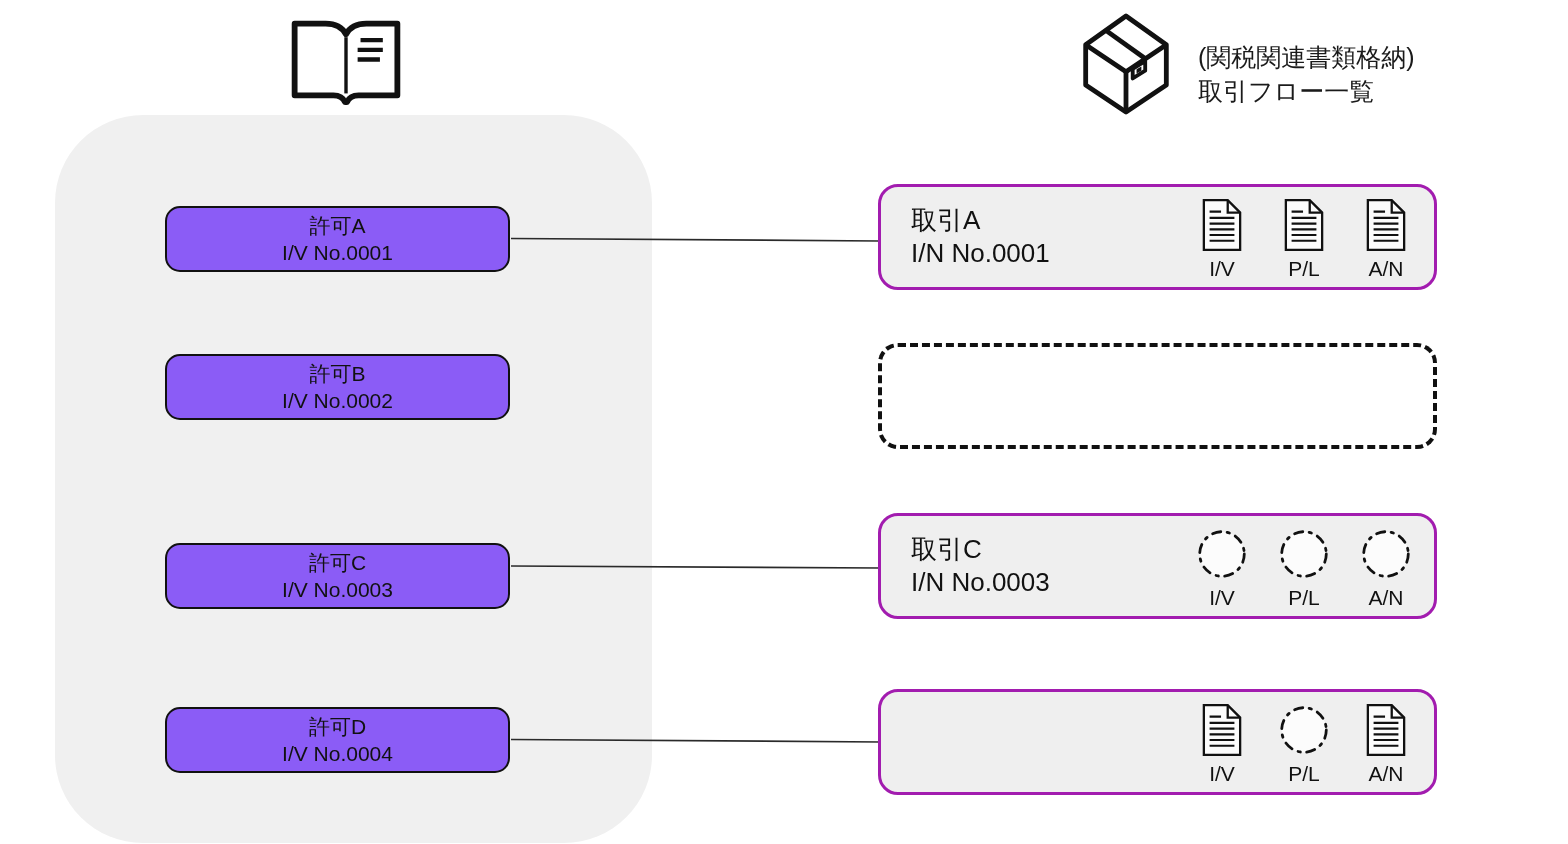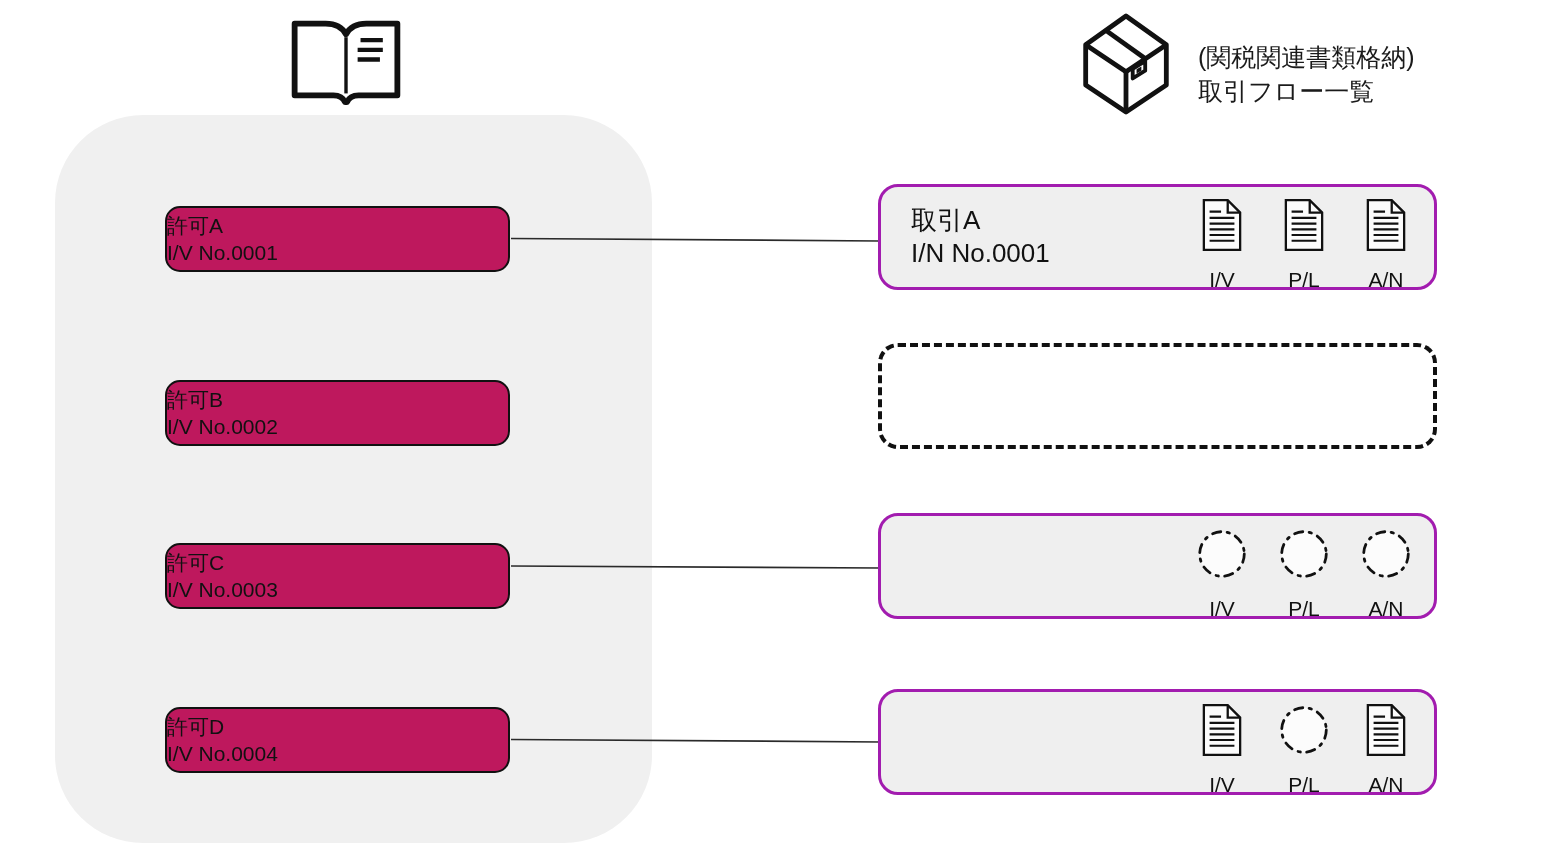--- a/index.html
+++ b/index.html
@@ -23,41 +23,41 @@
   .hdr-icon{z-index:2}
   .hdr-text{z-index:2;font-size:25px;line-height:34px;color:#1a1a1a;white-space:nowrap}
   .book-icon{left:283px;top:8px}
   .permit-hdr{left:425px;top:33px}
   .box-icon{left:1078px;top:10px}
   .txn-hdr{left:1198px;top:40px}
 
   
   .permit{
     left:165px;width:345px;height:66px;box-sizing:border-box;
-    background:#be185d;border:2.5px solid #111;border-radius:15px;
-    z-index:2;display:flex;flex-direction:column;align-items:flex-start;justify-content:center;
+    background:#8b5cf6;border:2.5px solid #111;border-radius:15px;
+    z-index:2;display:flex;flex-direction:column;align-items:center;justify-content:center;
     font-size:21px;line-height:27px;
   }
-  .permit-a{top:206px}.permit-b{top:380px}.permit-c{top:543px}.permit-d{top:707px}
+  .permit-a{top:206px}.permit-b{top:354px}.permit-c{top:543px}.permit-d{top:707px}
 
   
   .txn{
     left:878px;width:559px;height:106px;box-sizing:border-box;
     background:#efefef;border:3px solid #a21caf;border-radius:20px;z-index:2;
   }
   .txn-a{top:184px}.txn-b{top:343px}.txn-c{top:513px}.txn-d{top:689px}
   .txn-dashed{background:#ffffff;border:4px dashed #111}
   .txn-name{
     position:absolute;left:30px;top:50%;transform:translateY(-50%);
     font-size:26px;line-height:33px;white-space:nowrap;
   }
   .docs{position:absolute;right:22px;top:9px;display:flex;gap:30px}
   .doc-col{display:flex;flex-direction:column;align-items:center;width:52px}
   .doc-ic{height:58px;display:flex;align-items:center;justify-content:center}
-  .doc-label{font-size:21px;margin-top:14px;line-height:24px}
+  .doc-label{font-size:21px;margin-top:3px;line-height:24px}
 </style>
 </head>
 <body>
 
 <div class="abs pool-bg"></div>
 
 <svg class="abs connectors" width="1568" height="844" viewBox="0 0 1568 844">
   <line x1="511" y1="238.5" x2="879" y2="241" stroke="#2a2a2a" stroke-width="1.7"></line>
   <line x1="511" y1="566" x2="881" y2="568" stroke="#2a2a2a" stroke-width="1.7"></line>
   <line x1="511" y1="739.5" x2="881" y2="742" stroke="#2a2a2a" stroke-width="1.7"></line>
@@ -140,20 +140,24 @@
         </svg>
       </div>
       <div class="doc-label">A/N</div>
     </div>
   </div>
 </div>
 
 <div class="abs txn txn-b txn-dashed"></div>
 
 <div class="abs txn txn-c">
+  <div class="txn-name">
+    <div>取引C</div>
+    <div>I/N No.0003</div>
+  </div>
   <div class="docs">
     <div class="doc-col">
       <div class="doc-ic">
         <svg viewBox="0 0 56 56" width="52" height="52">
           <circle cx="28" cy="28" r="24" fill="#fcfcfc" stroke="#111" stroke-width="3" stroke-dasharray="9 7 2.5 7" stroke-linecap="round"></circle>
         </svg>
       </div>
       <div class="doc-label">I/V</div>
     </div>
     <div class="doc-col">

